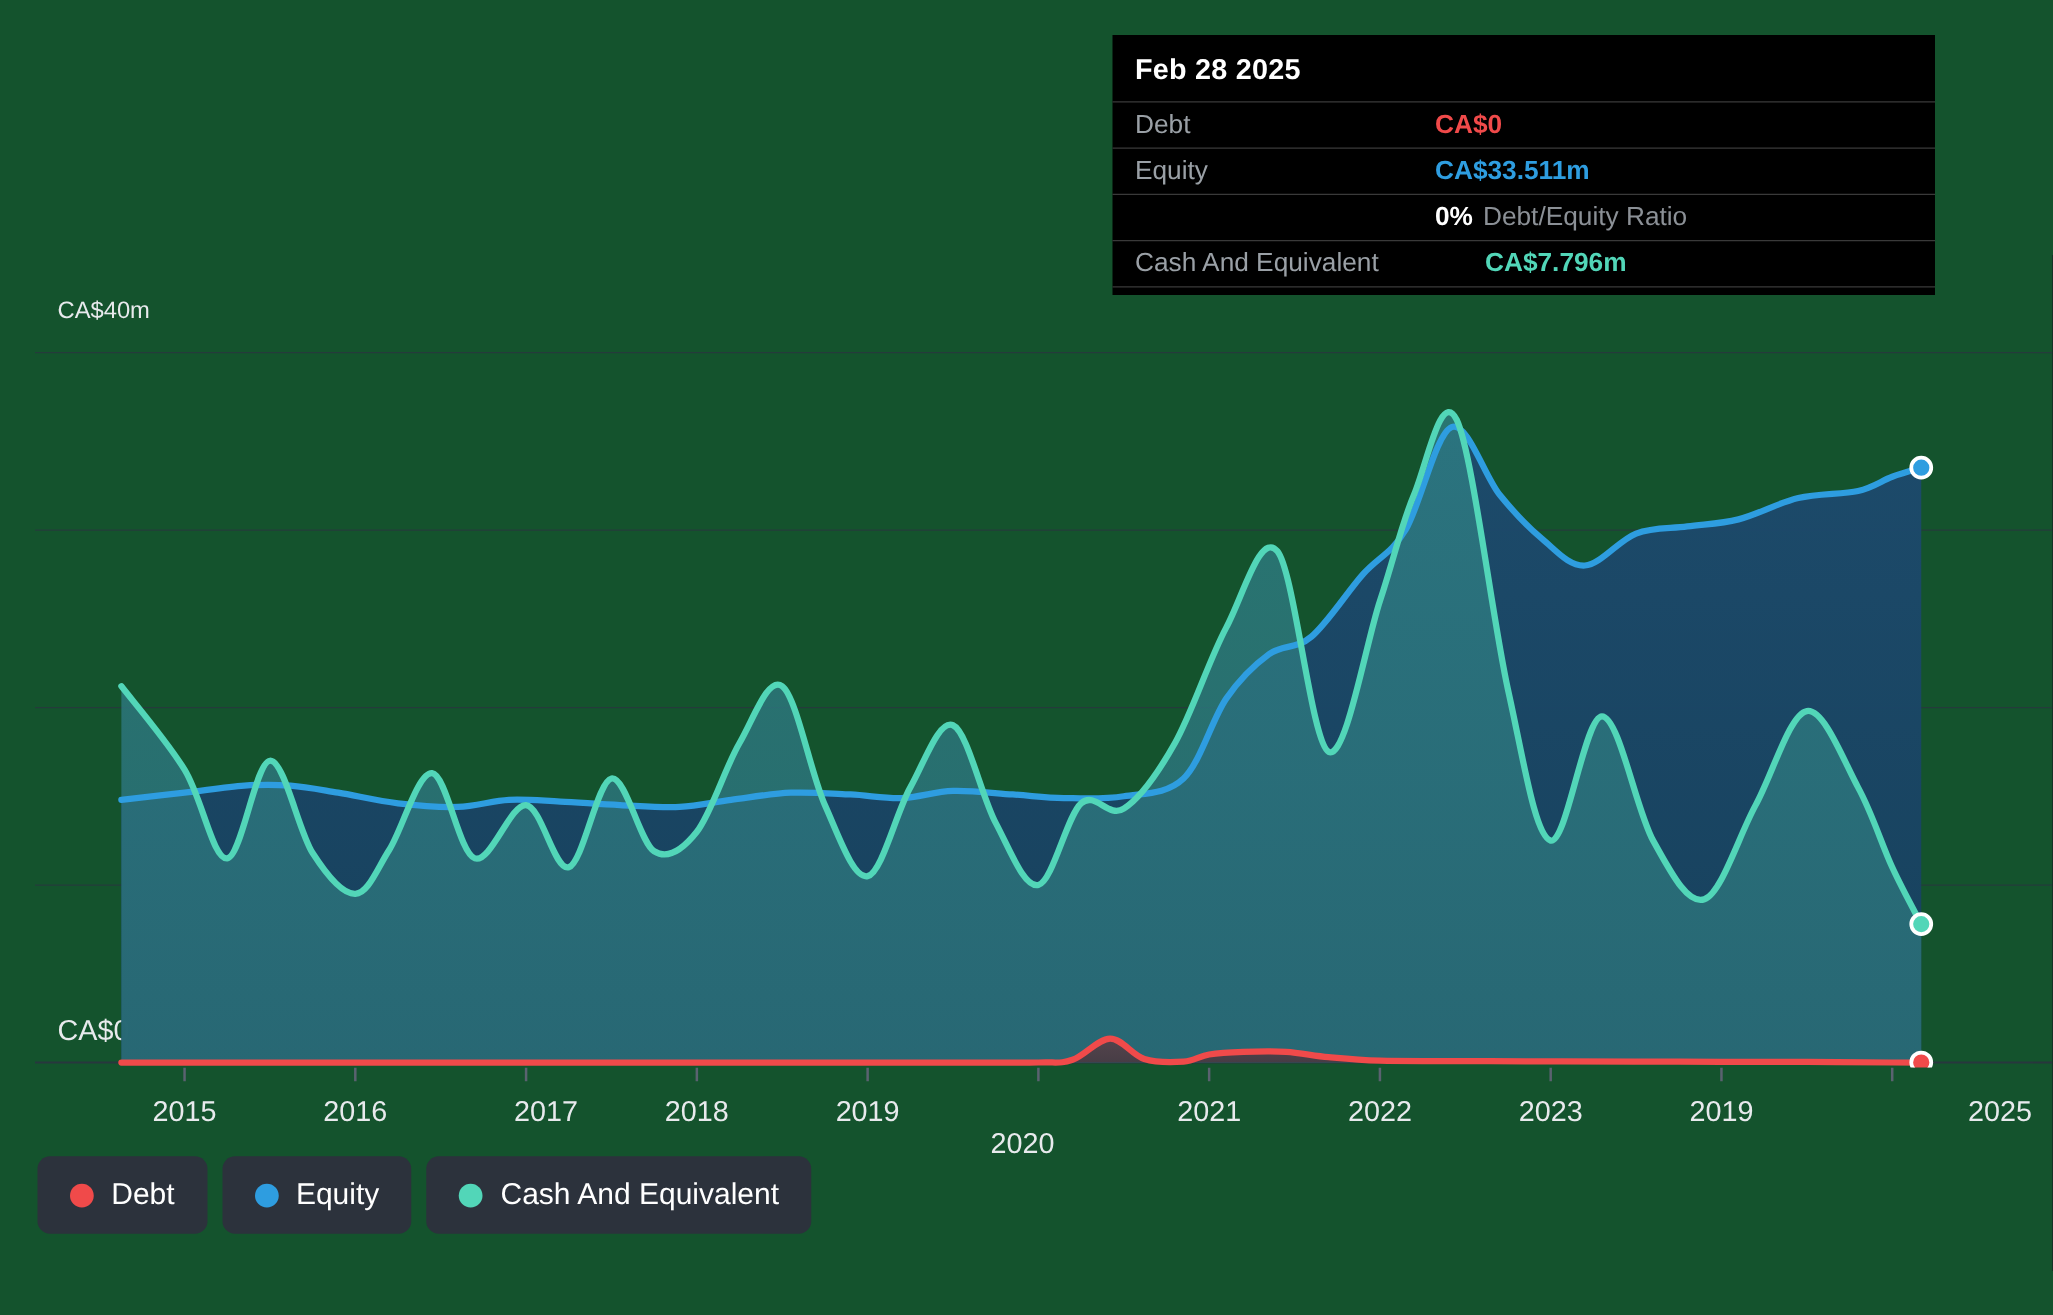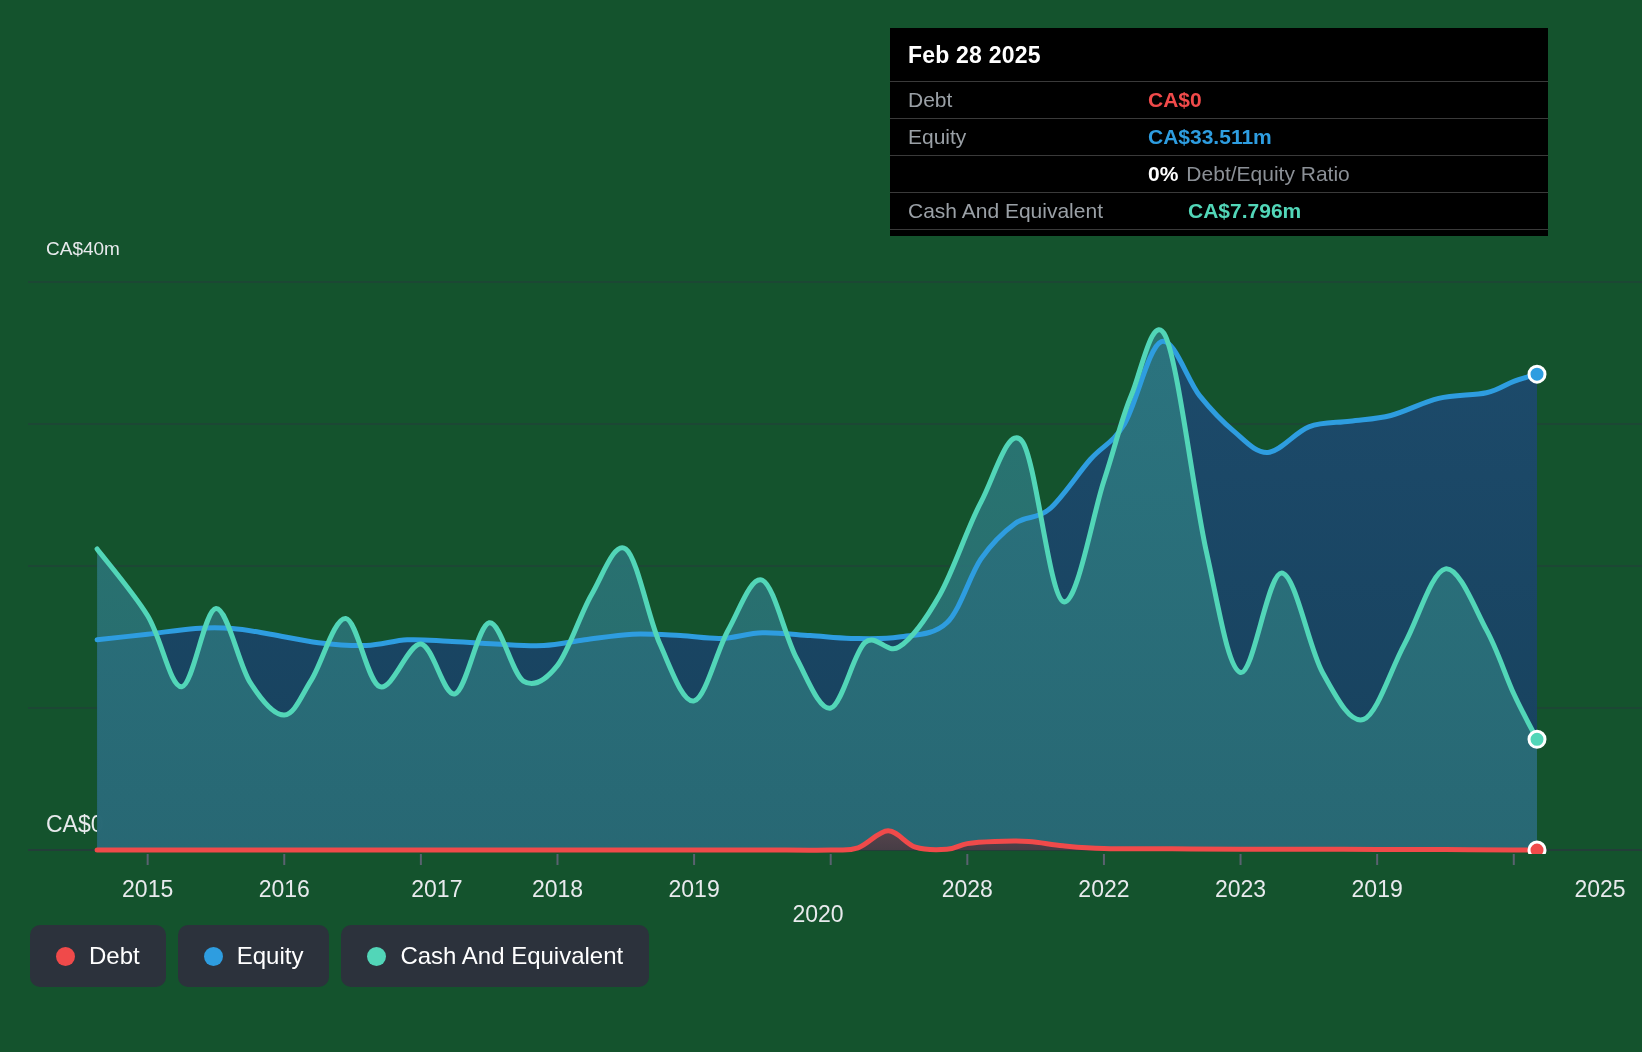--- a/index.html
+++ b/index.html
@@ -164,21 +164,21 @@
         <line x1="1377.1627246925186" x2="1377.1627246925186" y1="0" y2="11" stroke="#5a6270" stroke-width="2"></line>
         <line x1="1513.7757805108702" x2="1513.7757805108702" y1="0" y2="11" stroke="#5a6270" stroke-width="2"></line>
       </svg>
     <div id="xtick-labels">
         <div class="xtick-label" style="left: 147.645px;">2015</div>
         <div class="xtick-label" style="left: 284.258px;">2016</div>
         <div class="xtick-label" style="left: 420.871px; margin-left: 16px;">2017</div>
         <div class="xtick-label" style="left: 557.484px;">2018</div>
         <div class="xtick-label" style="left: 694.097px;">2019</div>
         <div class="xtick-label" style="left: 818px; margin-top: 25px;">2020</div>
-        <div class="xtick-label" style="left: 967.324px;">2028</div>
+        <div class="xtick-label" style="left: 967.324px;">2021</div>
         <div class="xtick-label" style="left: 1103.94px;">2022</div>
         <div class="xtick-label" style="left: 1240.55px;">2023</div>
         <div class="xtick-label" style="left: 1377.16px;">2019</div>
         <div class="xtick-label" style="left: 1600px;">2025</div>
       </div>
   </div>
 
   <div class="legend">
     <div class="legend-item">
       <span class="legend-dot dot-debt"></span>

